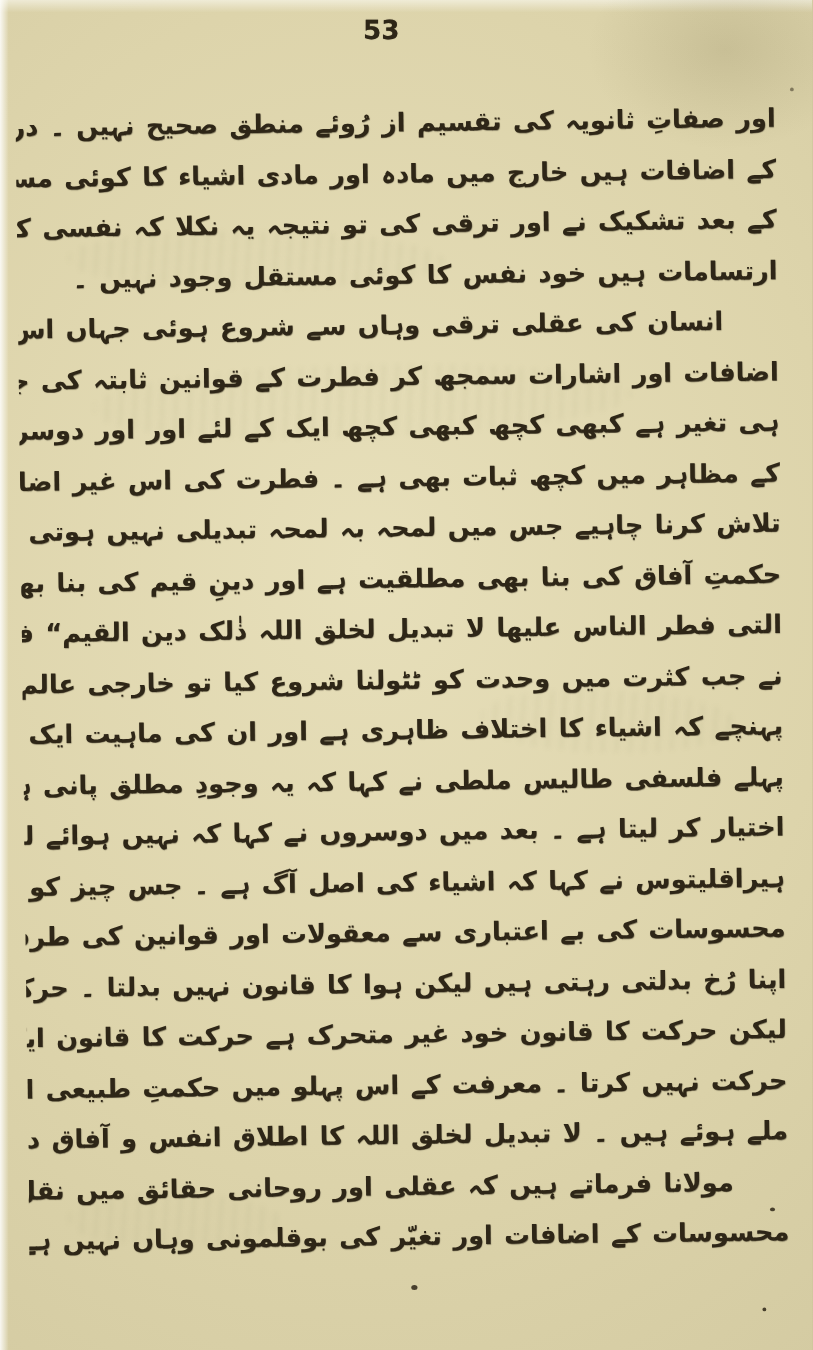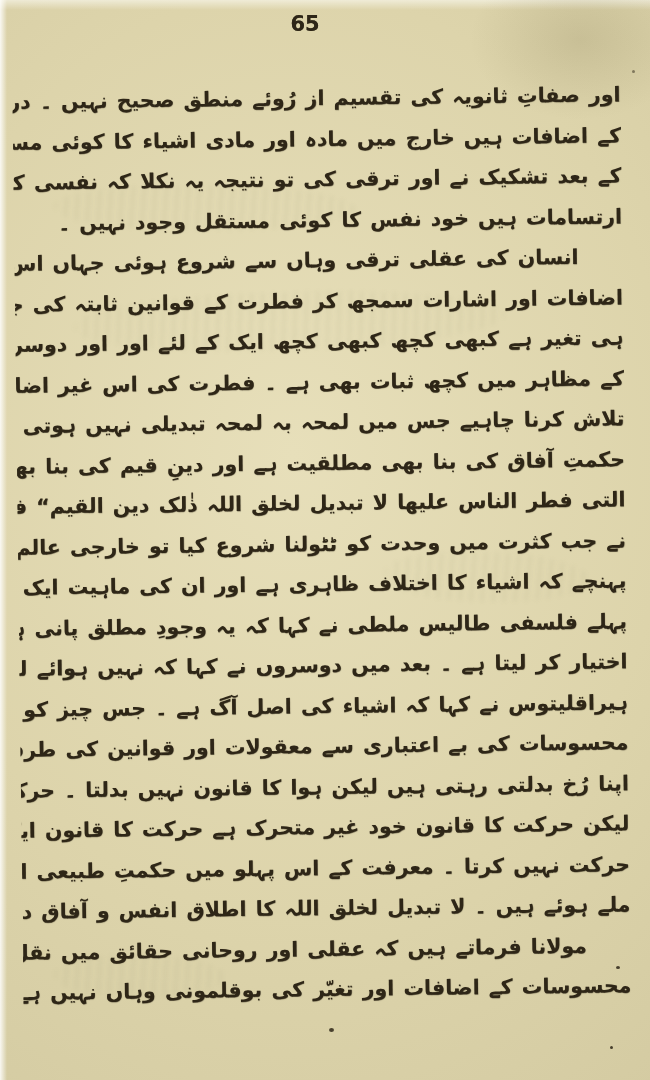--- a/index.html
+++ b/index.html
@@ -78,21 +78,21 @@
   .k4{left:632px;top:70px;width:3px;height:3px;opacity:.5;}
 </style>
 </head>
 <body>
 
 <div class="scan">
   <div class="edge-left"></div>
   <div class="edge-top"></div>
   <div class="corner-shade"></div>
 
-  <div class="pageno">65</div>
+  <div class="pageno">53</div>
 
   <div class="smudge s1"></div>
   <div class="smudge s2"></div>
   <div class="smudge s3"></div>
   <div class="smudge s4"></div>
 
   <div class="text-block">
     <div class="line">اور صفاتِ ثانویہ کی تقسیم از رُوئے منطق صحیح نہیں ۔ درحقیقت تمام محسوساتِ نفس</div>
     <div class="line">کے اضافات ہیں خارج میں مادہ اور مادی اشیاء کا کوئی مستقل وجود ہی نہیں اِس</div>
     <div class="line">کے بعد تشکیک نے اور ترقی کی تو نتیجہ یہ نکلا کہ نفسی کیفیات محض واردات اور</div>

